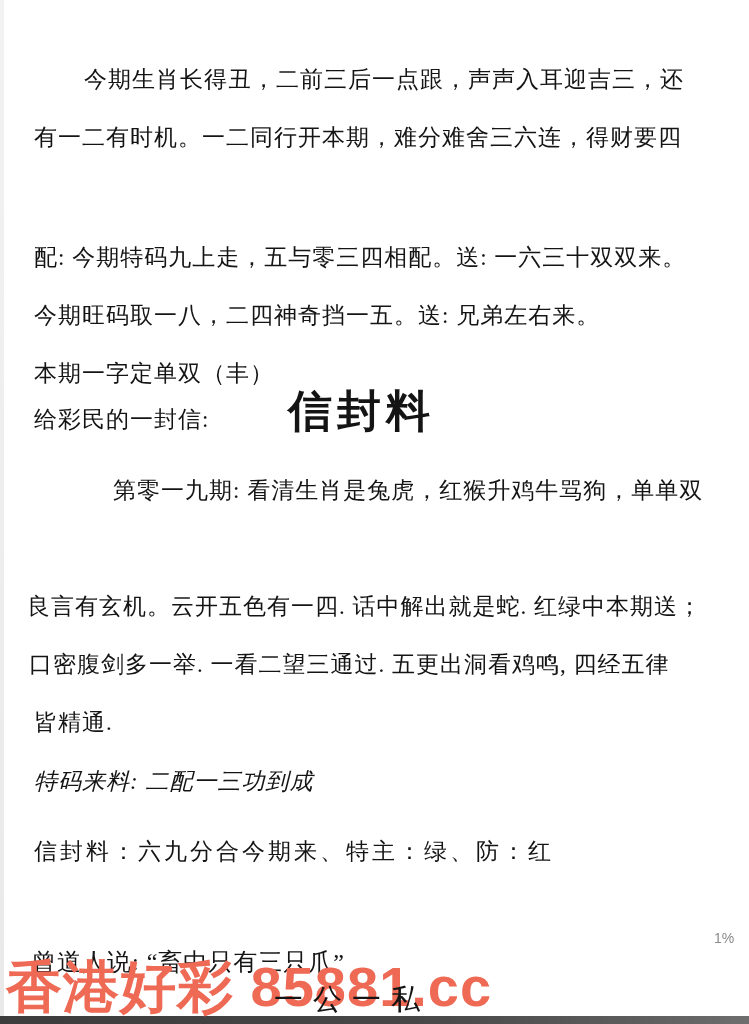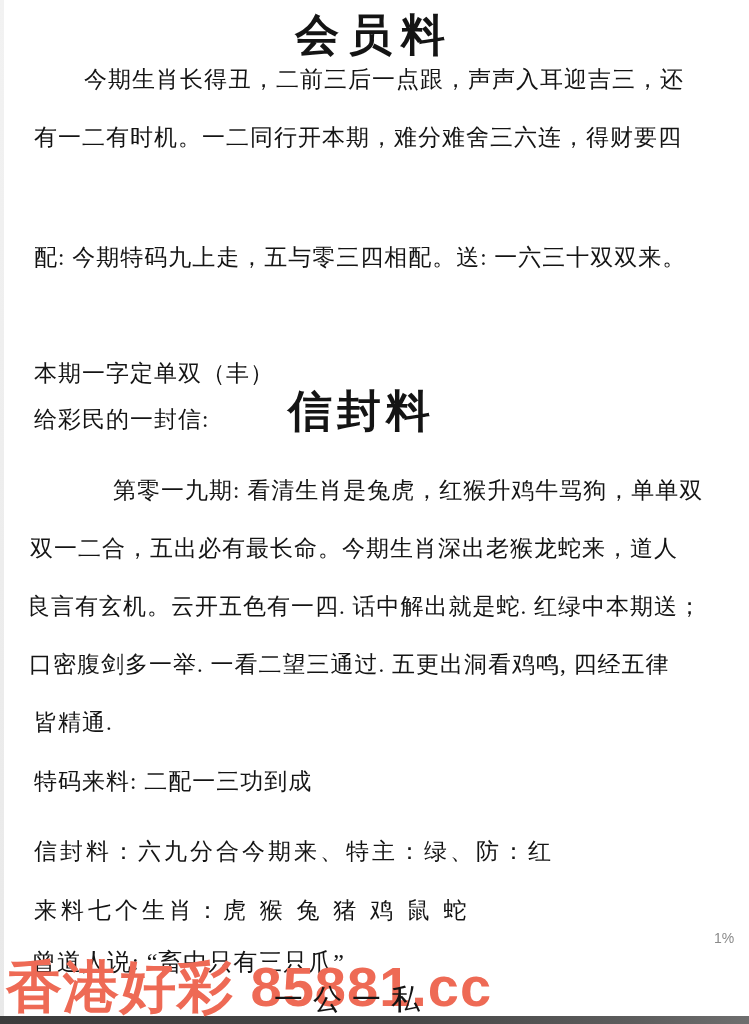--- a/index.html
+++ b/index.html
@@ -36,21 +36,21 @@
   .m-l0{left:34px;top:242px;}
   .m-l1{left:34px;top:300px;}
   .m-l2{left:34px;top:358px;}
   
   .e-intro{left:34px;top:404px;}
   .e-p0{left:113px;top:475px;}
   .e-p1{left:30px;top:533px;}
   .e-p2{left:27px;top:591px;}
   .e-p3{left:29px;top:649px;}
   .e-p4{left:34px;top:707px;}
-  .e-t0{left:34px;top:766px;}
+  .e-t0{left:34px;top:766px;font-style:italic;}
   .e-t1{left:34px;top:836px;letter-spacing:3px;}
   .e-t2{left:34px;top:895px;letter-spacing:4px;}
   .e-t3{left:32px;top:946px;font-size:24px;}
   
   .footer-center{
     position:absolute;left:274px;top:980px;
     font-size:29px;letter-spacing:10px;white-space:nowrap;
     z-index:3;
   }
   .watermark{
@@ -74,40 +74,38 @@
   .left-edge{
     position:absolute;left:0;top:0;width:4px;height:100%;
     background:linear-gradient(to bottom,#f2f2f2,#e9e9e9);
   }
 </style>
 </head>
 <body>
 
 <div class="page">
 
-  <div class="doc-title">会员料</div>
 
   <div class="line m-p0">今期生肖长得丑，二前三后一点跟，声声入耳迎吉三，还</div>
   <div class="line m-p1">有一二有时机。一二同行开本期，难分难舍三六连，得财要四</div>
 
   <div class="line m-l0">配: 今期特码九上走，五与零三四相配。送: 一六三十双双来。</div>
+  <div class="line m-l1">今期旺码取一八，二四神奇挡一五。送: 兄弟左右来。</div>
   <div class="line m-l2">本期一字定单双（丰）</div>
 
   <div class="line e-intro">给彩民的一封信:</div>
   <div class="sub-title">信封料</div>
 
   <div class="line e-p0">第零一九期: 看清生肖是兔虎，红猴升鸡牛骂狗，单单双</div>
-  <div class="line e-p1">双一二合，五出必有最长命。今期生肖深出老猴龙蛇来，道人</div>
   <div class="line e-p2">良言有玄机。云开五色有一四. 话中解出就是蛇. 红绿中本期送；</div>
   <div class="line e-p3">口密腹剑多一举. 一看二望三通过. 五更出洞看鸡鸣, 四经五律</div>
   <div class="line e-p4">皆精通.</div>
 
   <div class="line e-t0">特码来料: 二配一三功到成</div>
   <div class="line e-t1">信封料：六九分合今期来、特主：绿、防：红</div>
-  <div class="line e-t2">来料七个生肖：虎 猴 兔 猪 鸡 鼠 蛇</div>
   <div class="line e-t3">曾道人说: “畜中只有三只爪”</div>
 
   <div class="footer-center">一公一私</div>
   <div class="watermark" style="color: rgb(238, 106, 85);">香港好彩 85881.cc</div>
   <div class="page-marker">1%</div>
 
   <div class="left-edge"></div>
   <div class="bottom-band"></div>
 </div>
 

